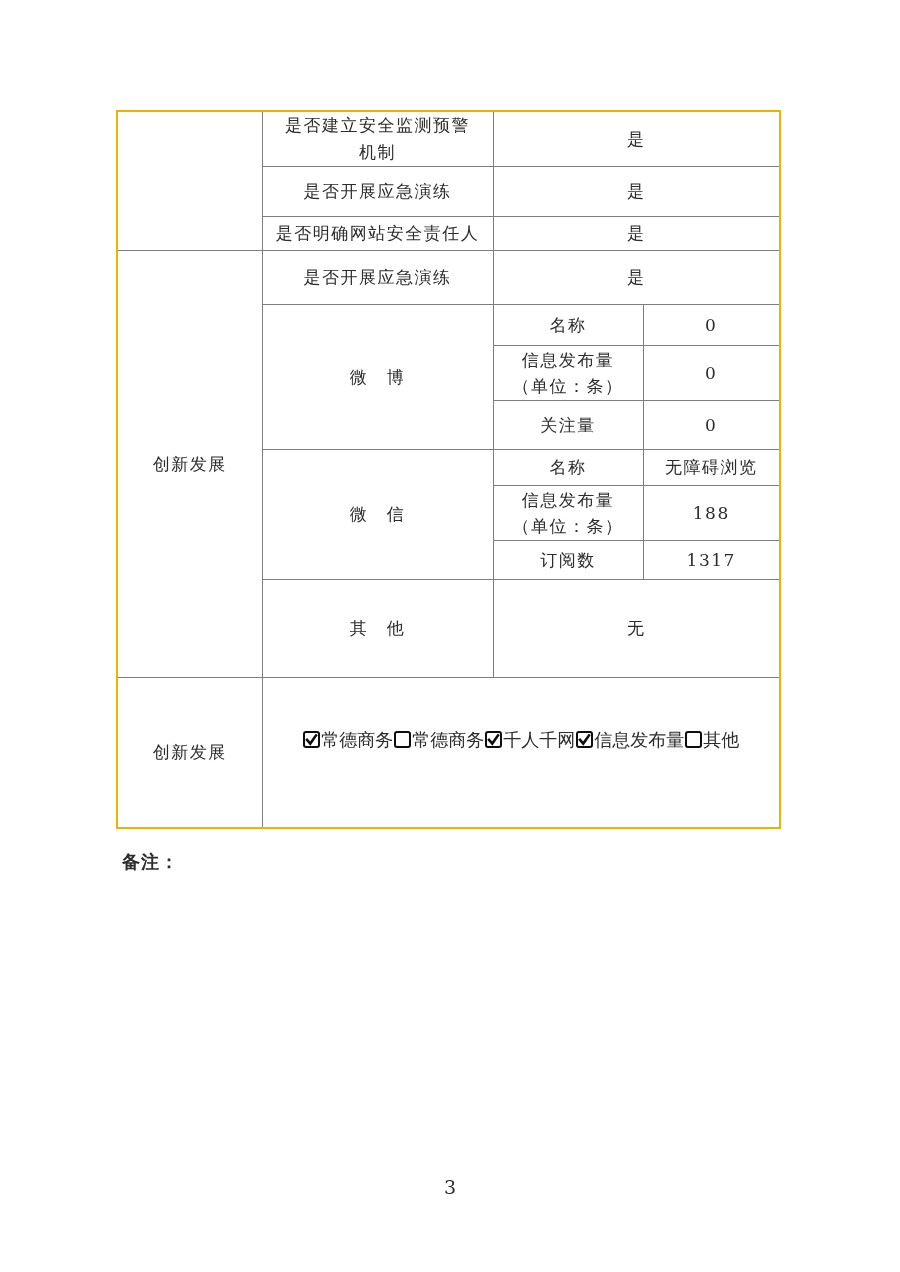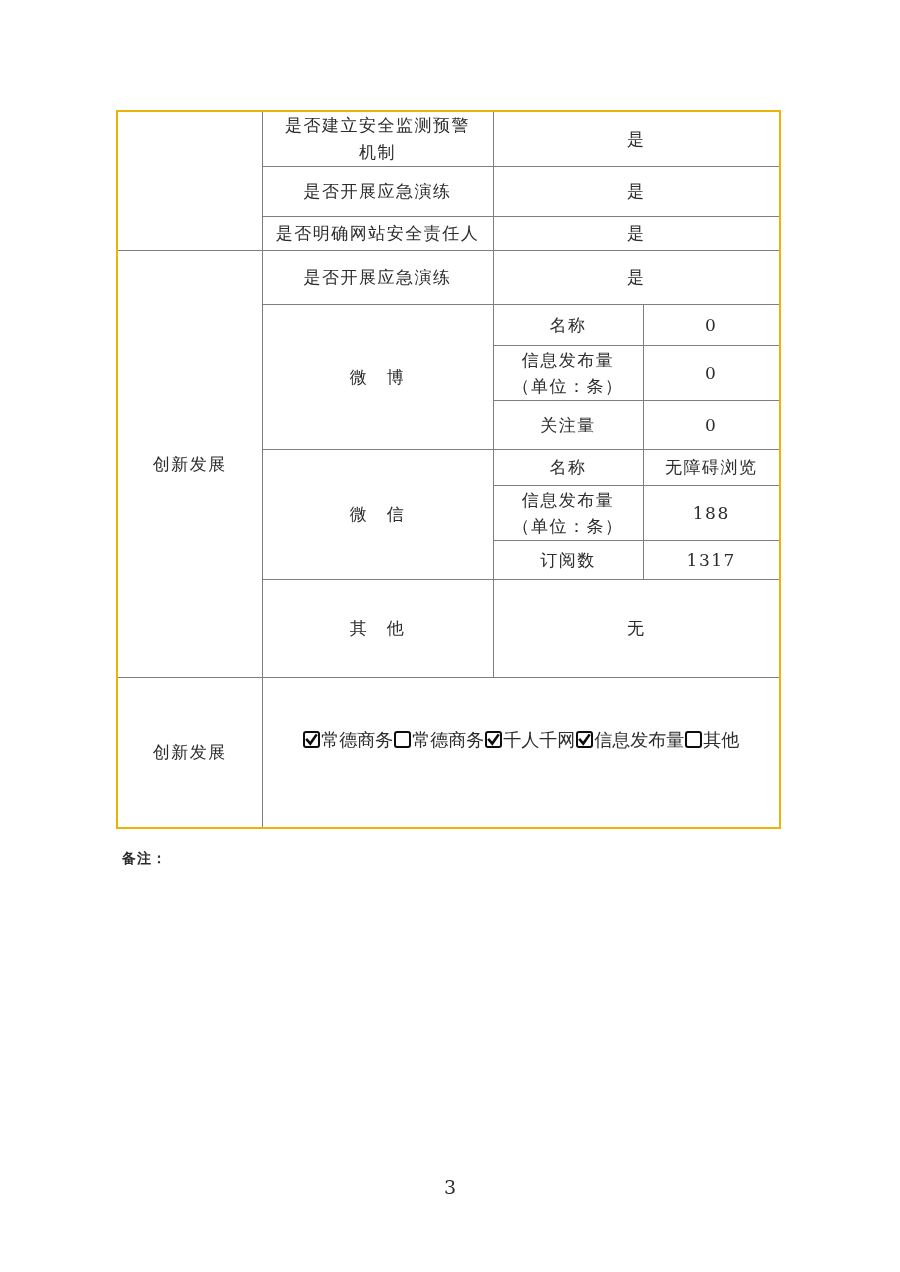--- a/index.html
+++ b/index.html
@@ -27,21 +27,21 @@
   .options-cell { text-align:left; padding:0 0 0 30px; }
   .options { transform:translateY(-12px); white-space:nowrap; font-size:18px; letter-spacing:0; }
   .cb {
     display:inline-block; width:13px; height:13px;
     border:2.5px solid #0d0d0d; border-radius:3px;
     vertical-align:-2px; margin:0 1px;
   }
   .cb svg { display:block; width:13px; height:13px; }
   .notes {
     position:absolute; left:122px; top:850px;
-    font-size:14px; font-weight:bold; letter-spacing:1px;
+    font-size:18px; font-weight:bold; letter-spacing:1px;
     font-family:"DejaVu Serif","Liberation Serif",serif;
   }
   .page-number {
     position:absolute; left:0; top:1176px; width:900px;
     text-align:center; font-size:19px;
   }
 </style>
 </head>
 <body>
 

